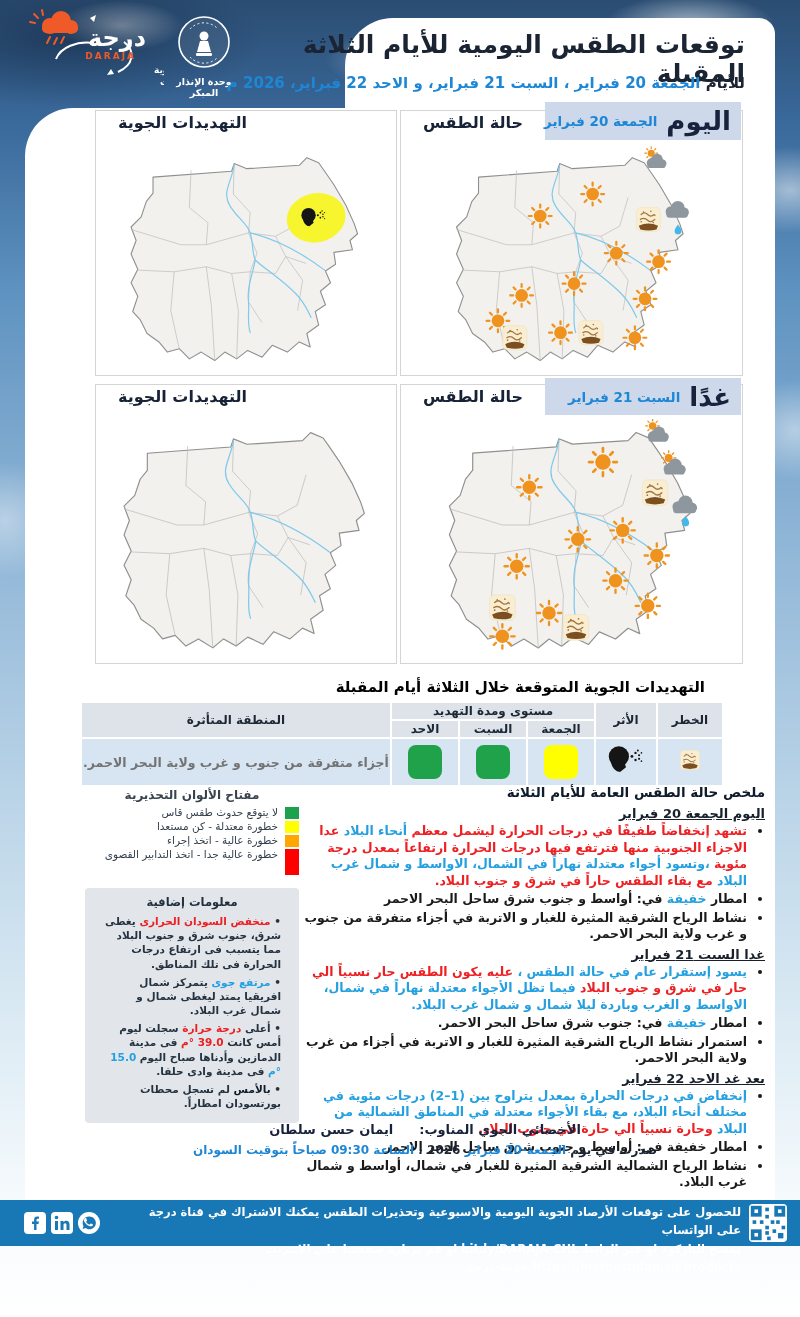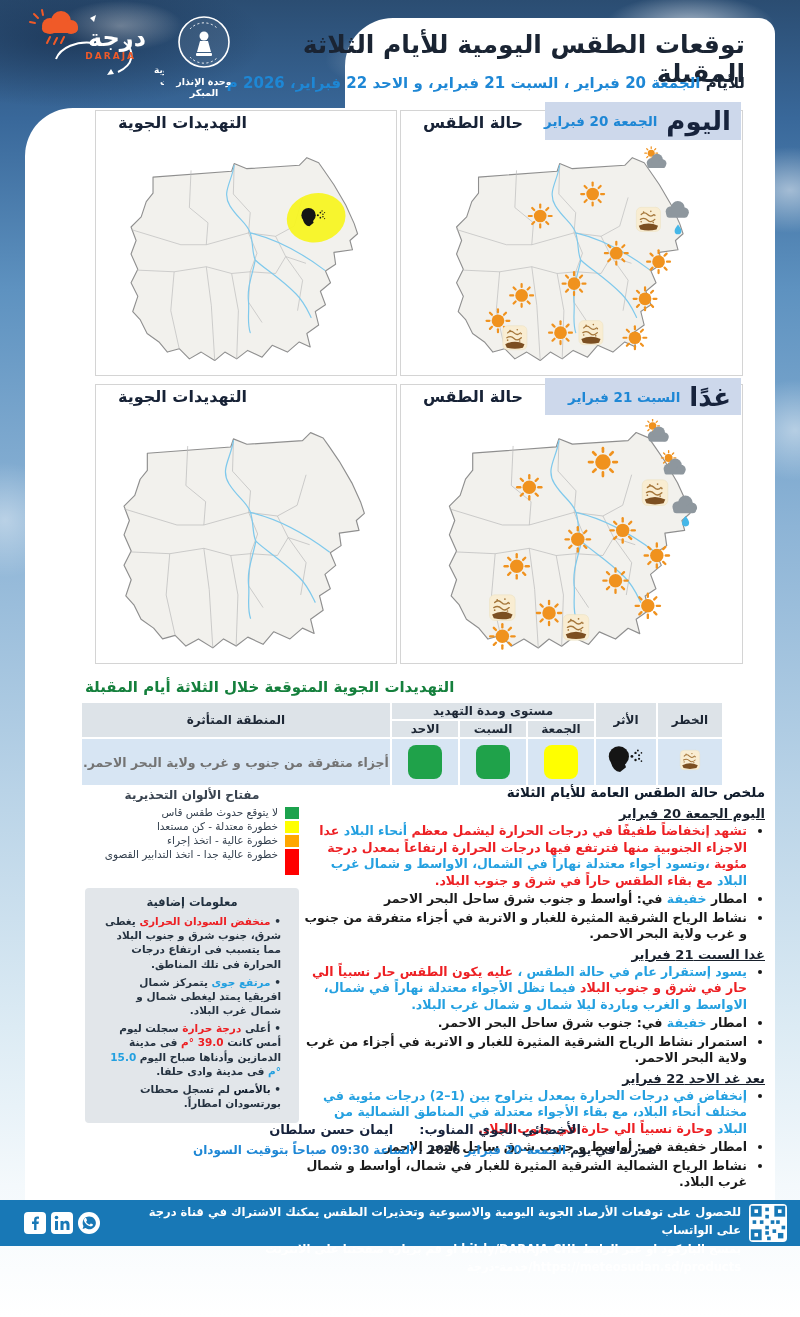--- a/index.html
+++ b/index.html
@@ -37,22 +37,22 @@
   .day-date{font-size:13.5px;font-weight:bold;color:#1e87d5;white-space:nowrap}
   .panel{position:absolute;background:#fff;border:1px solid #d4d4d4}
   .panel-label{position:absolute;top:2px;left:22px;font-size:16px;font-weight:bold;color:#172236;direction:rtl}
   .map{position:absolute;left:2px;top:34px;width:calc(100% - 4px);height:calc(100% - 40px)}
   
   .land{fill:#f2f1ed;stroke:#8f8f8f;stroke-width:1.3;stroke-linejoin:round}
   .stateline{fill:none;stroke:#bbbbbb;stroke-width:.8;stroke-linejoin:round}
   .river{fill:none;stroke:#7fc9ec;stroke-width:1.4;stroke-linecap:round}
   .threat-zone{fill:#f7f51f;opacity:.93}
   
-  .tbl-title{position:absolute;right:95px;top:678px;width:620px;text-align:left;direction:rtl;
-    font-size:15px;font-weight:bold;color:#15803d}
+  .tbl-title{position:absolute;right:95px;top:678px;width:620px;text-align:right;direction:rtl;
+    font-size:15px;font-weight:bold;color:#000000}
   .threat-table{position:absolute;left:80px;top:701px;width:642px;border-collapse:collapse;direction:rtl;table-layout:fixed}
   .threat-table th{background:#dde3e8;font-size:12px;font-weight:bold;color:#1d2735;border:2px solid #fff;padding:1px 3px}
   .threat-table td{background:#d7e5f3;border:2px solid #fff;text-align:center;vertical-align:middle;height:44px}
   .region-cell{font-size:12.5px;font-weight:bold;color:#737373}
   .lvl{width:34px;height:34px;border-radius:8px;margin:0 auto}
   .lvl-y{background:#ffff00}
   .lvl-g{background:#1fa24a}
   
   .summary{position:absolute;left:300px;top:784px;width:465px;direction:rtl;text-align:right;color:#1a1a1a}
   .sum-head{font-size:13.5px;font-weight:bold;color:#101c2c;margin-bottom:6px}

